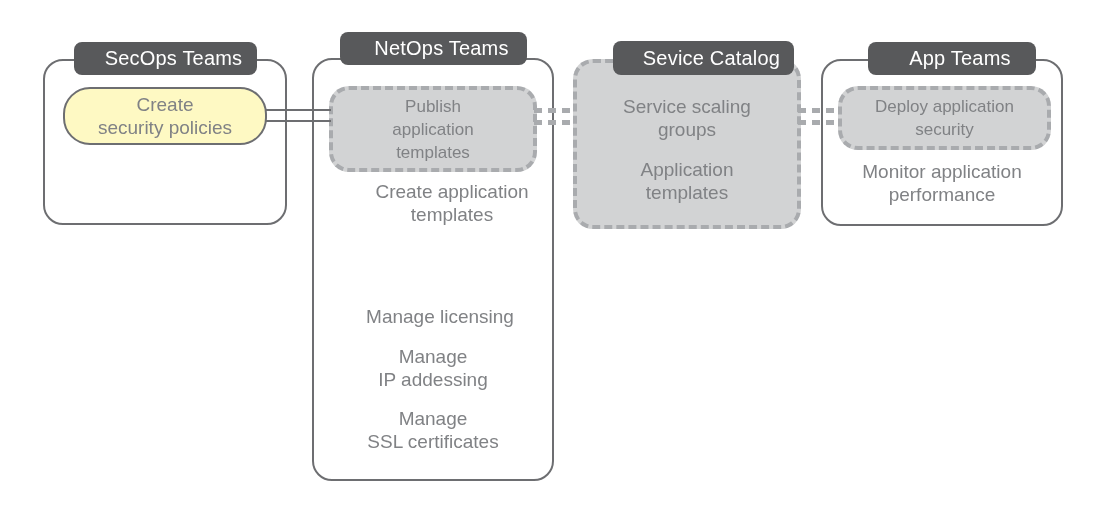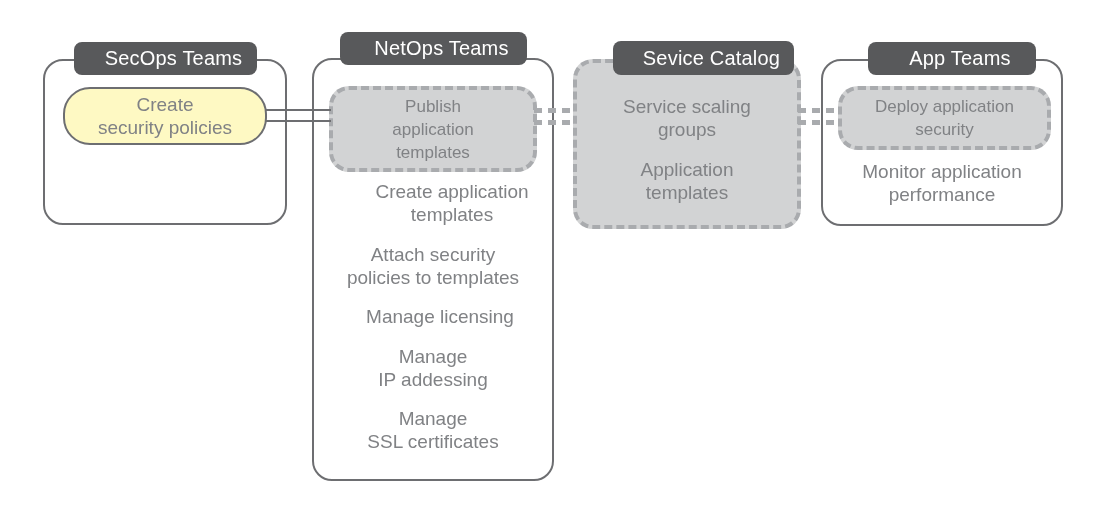--- a/index.html
+++ b/index.html
@@ -91,22 +91,20 @@
   <div class="pill" id="secops-pill">Create
 security policies</div>
 
   <div class="gbox" id="netops-box"></div>
   <div class="badge" id="netops-badge">NetOps Teams</div>
   <div class="dashedbox" id="netops-dashed">Publish
 application
 templates</div>
   <div class="task" id="netops-task0">Create application
 templates</div>
-  <div class="task" id="netops-task1">Attach security
-policies to templates</div>
   <div class="task" id="netops-task2">Manage licensing</div>
   <div class="task" id="netops-task3">Manage
 IP addessing</div>
   <div class="task" id="netops-task4">Manage
 SSL certificates</div>
 
   <div class="dashedbox" id="catalog-dashed"></div>
   <div class="badge" id="catalog-badge">Sevice Catalog</div>
   <div class="task" id="catalog-task0">Service scaling
 groups</div>

